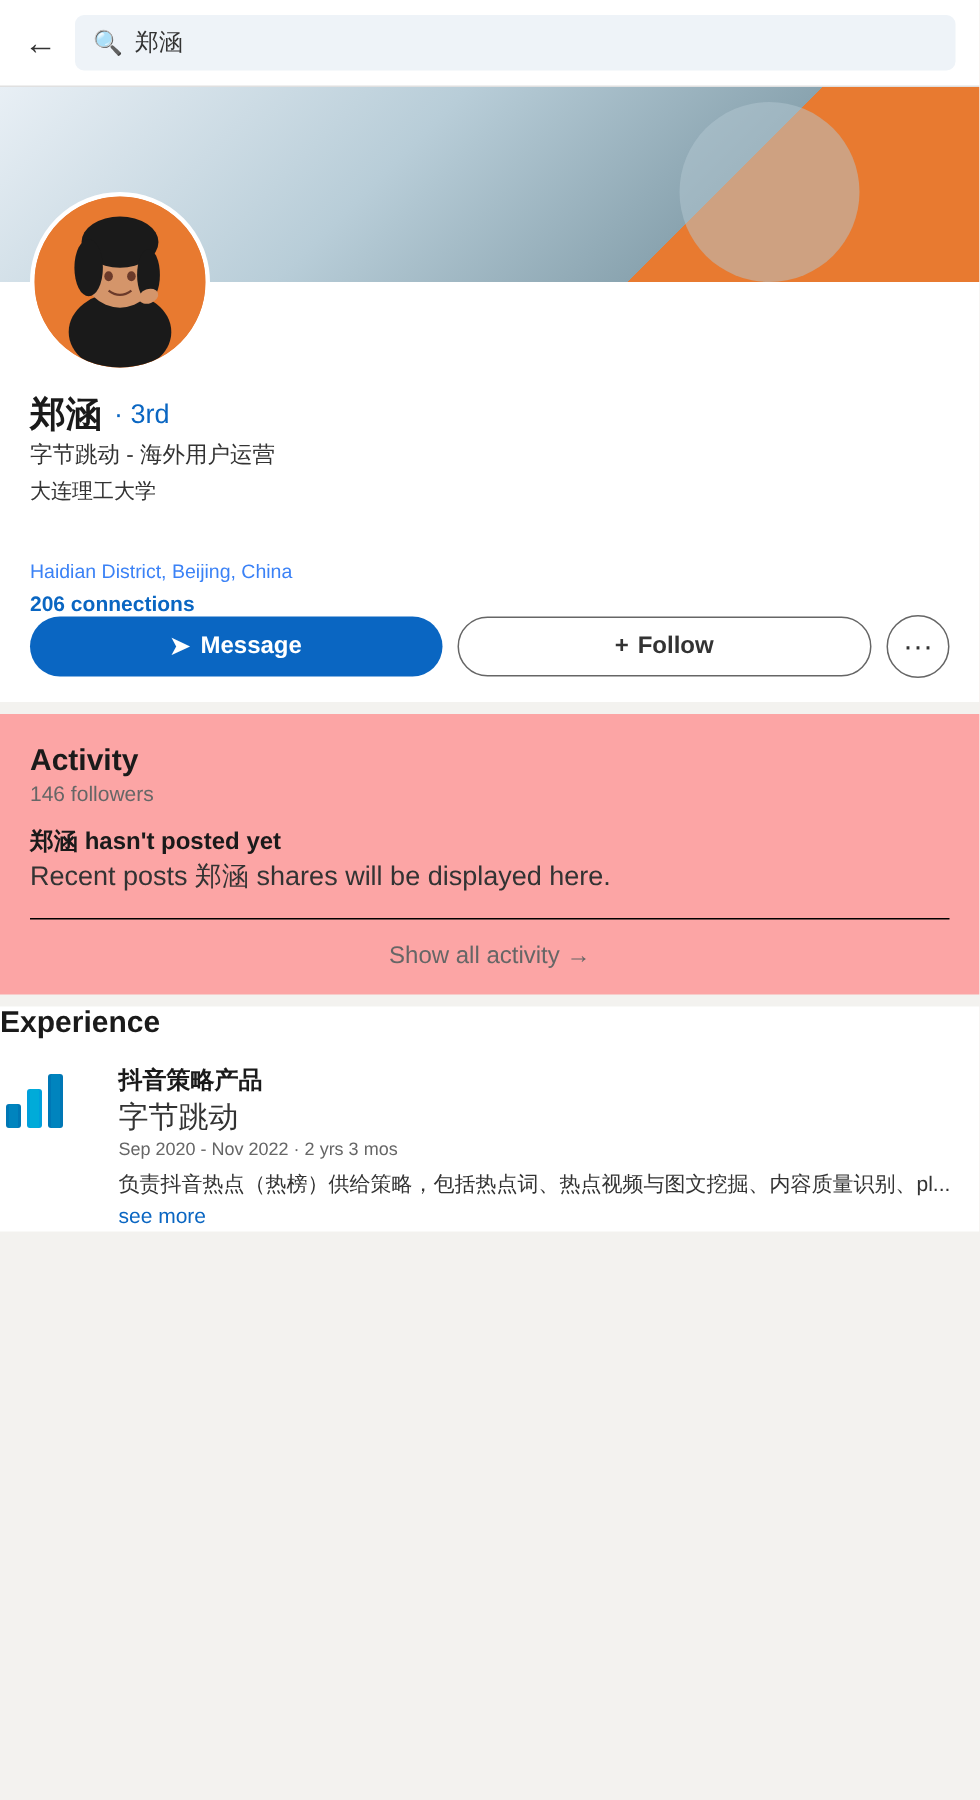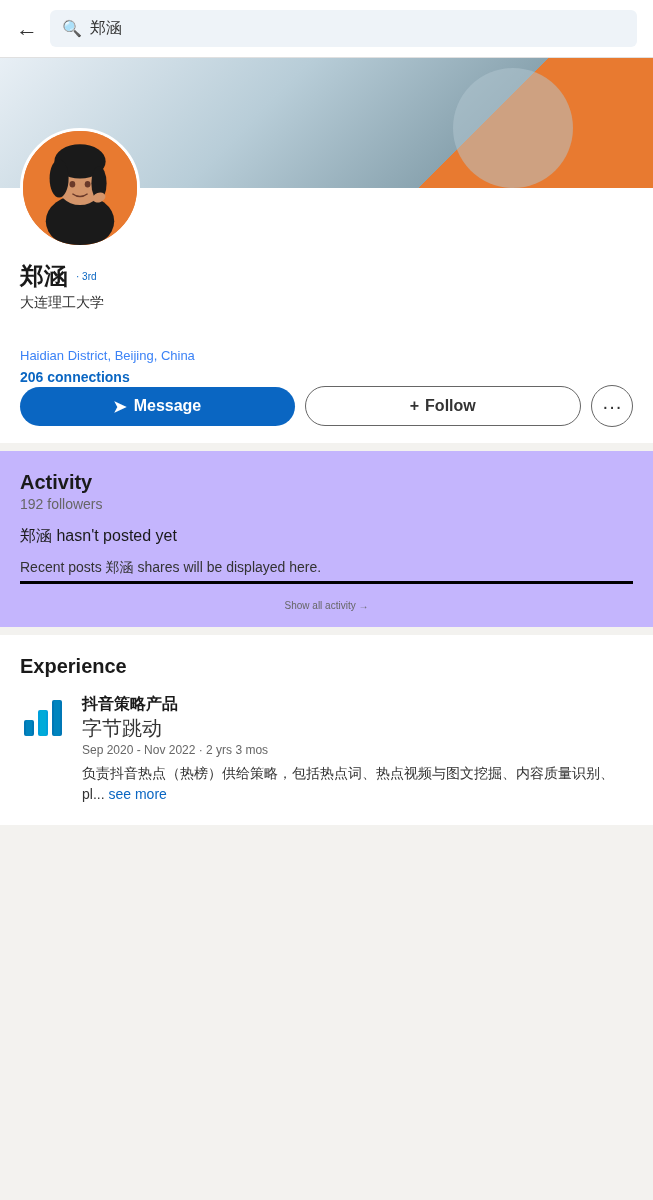--- a/index.html
+++ b/index.html
@@ -96,21 +96,21 @@
       align-items: center;
       gap: 8px;
       margin-bottom: 2px;
     }
     .profile-name {
       font-size: 24px;
       font-weight: 700;
       color: #1a1a1a;
     }
     .connection-badge {
-      font-size: 10px;
+      font-size: 18px;
       color: #0a66c2;
       font-weight: 500;
     }
 
     .profile-title {
       font-size: 15px;
       color: #333;
       margin-bottom: 6px;
     }
 
@@ -177,67 +177,66 @@
       align-items: center;
       justify-content: center;
       cursor: pointer;
       font-size: 20px;
       color: #333;
       flex-shrink: 0;
     }
 
     
     .activity-section {
-      background: #c4b5fd;
+      background: #fca5a5;
       padding: 20px 20px 0;
       margin-bottom: 8px;
     }
     .section-title {
       font-size: 20px;
       font-weight: 700;
       color: #1a1a1a;
       margin-bottom: 2px;
     }
     .followers-count {
       font-size: 14px;
       color: #666;
       margin-bottom: 14px;
     }
     .no-posts-title {
       font-size: 16px;
-      font-weight: 400;
+      font-weight: 700;
       color: #1a1a1a;
-      margin-bottom: 12px;
+      margin-bottom: 0;
     }
     .no-posts-desc {
-      font-size: 14px;
-      color: #333;
-      margin-bottom: 4px;
+      font-size: 18px;
+      color: #333;
+      margin-bottom: 16px;
     }
     .show-all-activity {
       display: flex;
       align-items: center;
       justify-content: center;
       gap: 6px;
       padding: 16px 0;
-      border-top: 3px solid #000000;
+      border-top: 1px solid #000000;
       color: #666;
-      font-size: 10px;
+      font-size: 16px;
       cursor: pointer;
     }
 
     
     .experience-section {
       background: #fff;
-      padding: 20px;
       margin-bottom: 8px;
     }
     .exp-item {
       display: flex;
-      gap: 14px;
+      gap: 31px;
       margin-top: 16px;
     }
     .exp-logo {
       width: 48px;
       height: 48px;
       flex-shrink: 0;
       display: flex;
       align-items: flex-end;
       justify-content: center;
       gap: 2px;
@@ -312,20 +311,21 @@
         <ellipse cx="80" cy="70" rx="7" ry="5" fill="#d4956a" transform="rotate(-20,80,70)"></ellipse>
       </svg>
     </div>
   </div>
 
   <div class="profile-info">
     <div class="name-row">
       <span class="profile-name">郑涵</span>
       <span class="connection-badge">· 3rd</span>
     </div>
+    <div class="profile-title">字节跳动 - 海外用户运营</div>
     <div class="profile-education">大连理工大学</div>
     <div class="profile-location">Haidian District, Beijing, China</div>
     <div class="profile-connections">206 connections</div>
 
     <div class="action-buttons">
       <button class="btn-message">
         <span>➤</span>
         <span>Message</span>
       </button>
       <button class="btn-follow">
@@ -334,21 +334,21 @@
       </button>
       <button class="btn-more">
         <span>···</span>
       </button>
     </div>
   </div>
 </div>
 
 <div class="activity-section">
   <div class="section-title">Activity</div>
-  <div class="followers-count">192 followers</div>
+  <div class="followers-count">146 followers</div>
   <div class="no-posts-title">
     <span>郑涵</span><span> hasn't posted yet</span>
   </div>
   <div class="no-posts-desc">Recent posts 郑涵 shares will be displayed here.</div>
   <div class="show-all-activity">Show all activity →</div>
 </div>
 
 <div class="experience-section">
   <div class="section-title">Experience</div>
 

